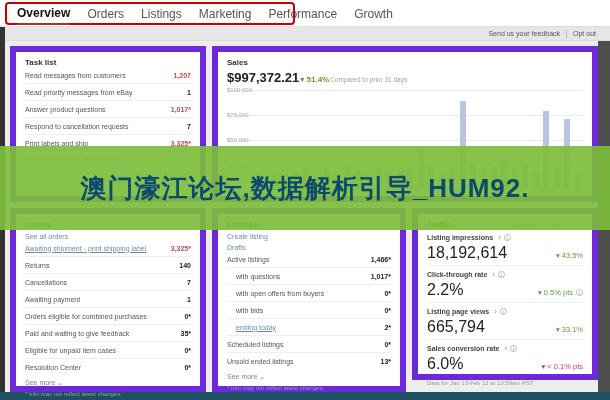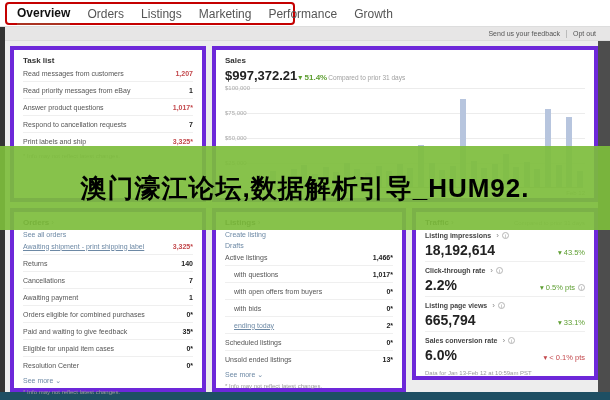--- a/index.html
+++ b/index.html
@@ -16,21 +16,21 @@
   .feedback-bar { position:absolute; left:0; top:27px; width:610px; height:14px; background:#e7e6e6; border-bottom:1px solid #dcdcdc; display:flex; justify-content:flex-end; align-items:center; gap:6px; padding-right:14px; }
   .feedback-bar a { font-size:7px; color:#555; text-decoration:none; }
   .fb-div { width:1px; height:8px; background:#bbb; }
 
   
   .edge-left  { position:absolute; left:0; top:27px; width:5px; height:373px; background:#333; }
   .edge-right { position:absolute; left:598px; top:41px; width:12px; height:359px; background:#4d4d4d; }
   .bottom-bar { position:absolute; left:0; top:392px; width:610px; height:8px; background:#1e4f63; }
 
   
-  .card { position:absolute; background:#fff; border:4px solid #6d28d9; padding:6px 9px; }
+  .card { position:absolute; background:#fff; border:6px solid #6d28d9; padding:6px 9px; }
   #task-card     { left:10px;  top:46px;  width:196px; height:156px; }
   #sales-card    { left:212px; top:46px;  width:386px; height:156px; }
   #orders-card   { left:10px;  top:208px; width:196px; height:184px; }
   #listings-card { left:212px; top:208px; width:194px; height:184px; }
   #traffic-card  { left:412px; top:208px; width:186px; height:172px; }
 
   .card-title { font-size:8px; font-weight:bold; color:#333; }
   .chev { color:#888; font-weight:normal; font-size:8px; margin-left:2px; }
   .linkline { font-size:7px; color:#6d89a5; margin-top:4px; cursor:pointer; }
   .prow { display:flex; justify-content:space-between; align-items:center; border-top:1px solid #efefef; padding:4.5px 0; }
@@ -55,28 +55,28 @@
   .bar { width:6px; background:#b7c5de; }
   .xlabels { display:flex; justify-content:space-between; margin:2px 0 0 34px; font-size:6px; color:#aaa; }
 
   
   .traffic-head { display:flex; justify-content:space-between; align-items:baseline; }
   .traffic-compare { font-size:6px; color:#b0b0b0; }
   .metric { border-top:1px solid #efefef; padding:4px 0 3px; }
   .metric:first-of-type { border-top:none; }
   .metric-label { font-size:7px; font-weight:bold; color:#444; display:flex; align-items:center; gap:3px; }
   .metric-line { display:flex; justify-content:space-between; align-items:baseline; margin-top:2px; }
-  .metric-value { font-size:14px; font-weight:bold; color:#222; }
+  .metric-value { font-size:16px; font-weight:normal; color:#222; }
   .metric-change { font-size:7.5px; color:#5d9e31; display:flex; align-items:center; gap:3px; }
   .metric-change.neg { color:#c3484c; }
   .info-i { display:inline-block; width:7px; height:7px; border:1px solid #b5b5b5; border-radius:50%; font-size:5px; line-height:6px; text-align:center; color:#999; font-weight:normal; }
 
   
   .overlay { position:absolute; left:0; top:146px; width:610px; height:84px; background:rgba(125,189,60,0.92); z-index:50; display:flex; flex-direction:column; justify-content:center; align-items:center; }
-  .overlay-line { color:#000000; font-weight:800; font-size:26px; line-height:34px; letter-spacing:1px; text-align:center; white-space:nowrap; }
+  .overlay-line { color:#0c4a6e; font-weight:800; font-size:26px; line-height:34px; letter-spacing:1px; text-align:center; white-space:nowrap; }
 </style>
 </head>
 <body>
 
 <div class="topnav">
   <div class="tabs-redbox" id="tabs">
       <span class="tab active">Overview</span>
       <span class="tab">Orders</span>
       <span class="tab">Listings</span>
       <span class="tab">Marketing</span>

